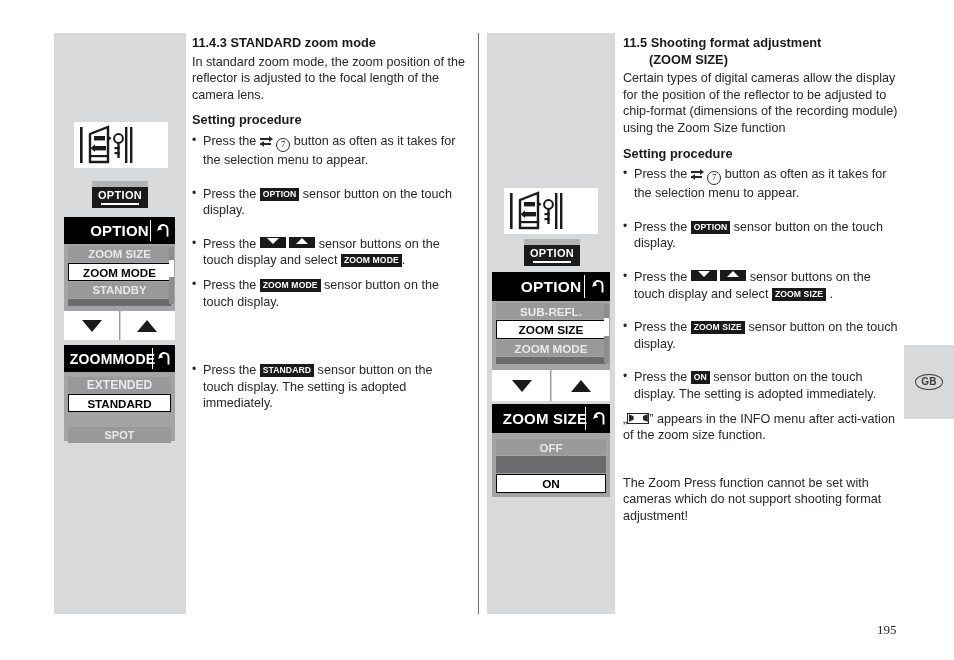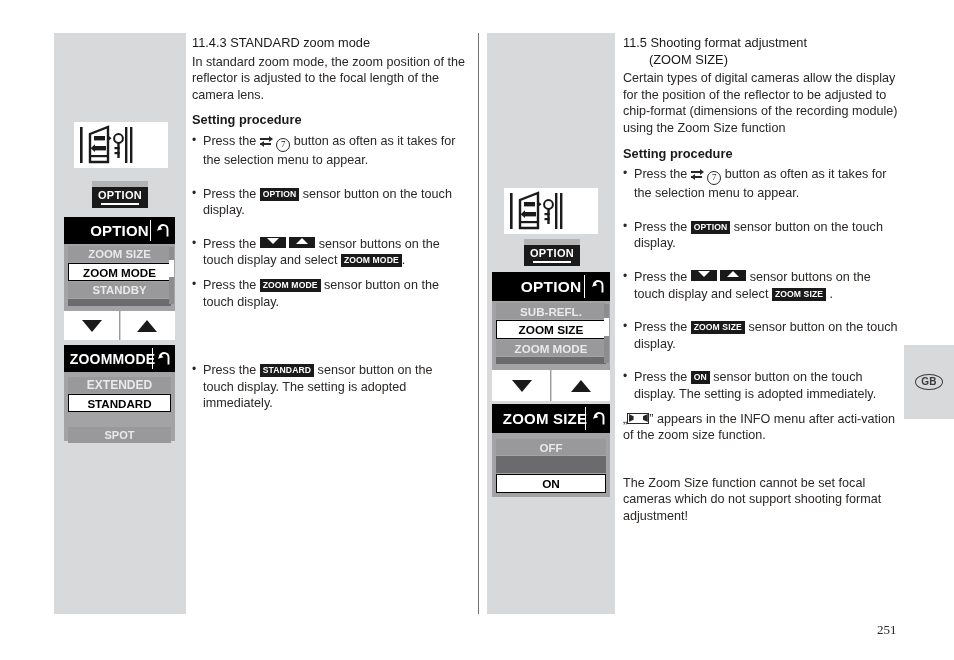--- a/index.html
+++ b/index.html
@@ -28,21 +28,21 @@
   }
 
   
   .textcol {
     position: absolute;
     font-size: 12.6px;
     line-height: 16.6px;
     color: #2a2725;
   }
   .h-head {
-    font-weight: normal;
+    font-weight: bold;
     font-size: 12.8px;
     line-height: 16.6px;
     margin: 0 0 2px 0;
     color: #1a1a1a;
   }
   .h-head .indent2 { display:block; padding-left: 26px; }
   .para {
     margin: 0 0 0 0;
   }
   .sub-head {
@@ -564,20 +564,20 @@
 
   <div class="para">
     <span>„</span><span class="zs-glyph"><span class="fr"></span><span class="lt"></span><span class="rt"></span></span><span>”</span><span> appears in the INFO menu after acti-vation of the zoom size function.</span>
   </div>
 
   <div style="height:26px;"></div>
 
 
   <div class="gap-xs"></div>
 
-  <div class="para">The Zoom Size function cannot be set focal cameras which do not support shooting format adjustment!</div>
+  <div class="para">The Zoom Press function cannot be set with cameras which do not support shooting format adjustment!</div>
 </div>
 
 <div class="gbtab" style="left:904px; top:345px; width:50px; height:74px;">
   <span class="gbmark">GB</span>
 </div>
 
-<div class="pageno" style="left:877px; top:622px;">251</div>
+<div class="pageno" style="left:877px; top:622px;">195</div>
 
 </body></html>

